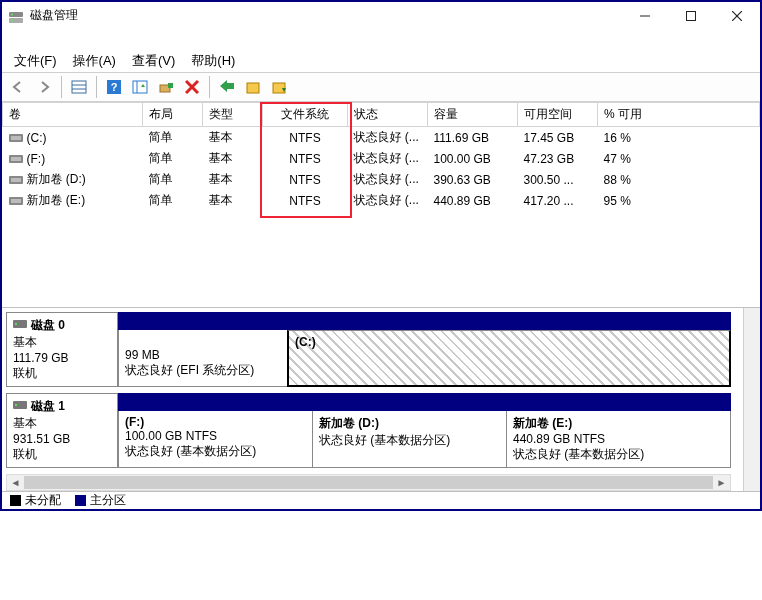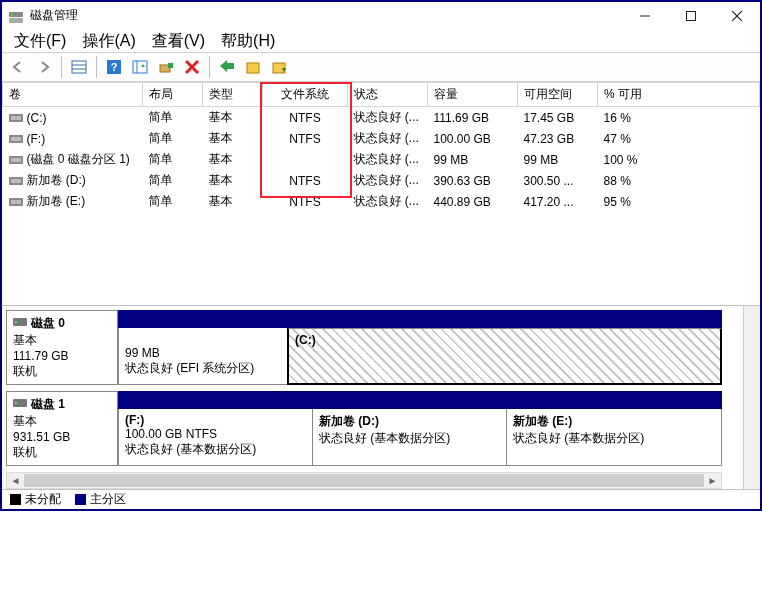--- a/index.html
+++ b/index.html
@@ -4,34 +4,34 @@
 <style>
   * { box-sizing: border-box; font-family: "Microsoft YaHei", "Segoe UI", Tahoma, sans-serif; }
   body { margin:0; padding:0; background:#fff; }
   .window { width:762px; height:511px; border:2px solid #000080; position:relative; display:flex; flex-direction:column; background:#fff; }
   .titlebar { height:28px; display:flex; align-items:center; justify-content:space-between; border-bottom:1px solid #fff; padding:0 0 0 6px; font-size:12px; }
   .titlebar-left { display:flex; align-items:center; gap:6px; }
   .tb-icon { width:16px; height:16px; display:inline-block; }
   .tb-icon svg { width:16px; height:16px; }
   .window-controls { display:flex; height:100%; }
   .wc-btn { width:46px; height:28px; display:flex; align-items:center; justify-content:center; font-size:13px; color:#222; cursor:pointer; }
-  .menubar { height:22px; display:flex; align-items:center; padding:0 4px; font-size:16px; }
+  .menubar { height:22px; display:flex; align-items:center; padding:0 4px; font-size:13px;margin-top:20px; }
   .menu-item { padding:2px 8px; cursor:pointer; }
   .toolbar { height:30px; border-top:1px solid #d0d0d0; border-bottom:1px solid #d0d0d0; display:flex; align-items:center; padding:0 4px; gap:2px; background:#fdfdfd; }
   .tbtn { width:24px; height:24px; display:flex; align-items:center; justify-content:center; cursor:pointer; border:1px solid transparent; }
   .tsep { width:1px; height:22px; background:#c0c0c0; margin:0 3px; }
   .content { flex:1; display:flex; flex-direction:column; overflow:hidden; }
   .list-pane { height:250px; overflow:auto; border-bottom:1px solid #c0c0c0; position:relative; }
   table.vol { width:100%; border-collapse:collapse; font-size:12px; }
   table.vol th { text-align:left; font-weight:normal; padding:3px 6px; border:1px solid #d4d4d4; background:#fff; position:sticky; top:0; }
   table.vol td { padding:2px 6px; white-space:nowrap; }
   .vol-icon { display:inline-block; width:14px; height:10px; vertical-align:middle; margin-right:4px; }
   .vol-icon svg { width:14px; height:10px; display:block; }
   .red-box { position:absolute; border:2px solid #e23; pointer-events:none; }
-  .disk-pane { flex:1; overflow:auto; padding:4px 21px 0 4px; }
+  .disk-pane { flex:1; overflow:auto; padding:4px 12px 0 4px; }
   .disk-row { display:flex; margin-bottom:6px; }
   .disk-header { width:112px; border:1px solid #888; padding:4px 6px; font-size:12px; background:#fff; display:flex; flex-direction:column; }
   .disk-header .dh-top { display:flex; align-items:center; gap:4px; font-weight:bold; }
   .disk-body { flex:1; display:flex; flex-direction:column; }
   .disk-stripe { height:18px; background:#000080; }
   .disk-parts { flex:1; display:flex; }
   .part { border:1px solid #888; border-top:none; padding:4px 6px; font-size:12px; background:#fff; display:flex; flex-direction:column; justify-content:flex-start; margin-left:-1px;}
   .part:first-child{margin-left:0;}
   .part.hatched { 
     background-image: repeating-linear-gradient(45deg,#fff 0,#fff 5px,#c8c8c8 5px,#c8c8c8 7px);
@@ -206,33 +206,20 @@
               <td style="text-align:center;">NTFS</td>
               <td>状态良好 (...</td>
               <td>100.00 GB</td>
               <td>47.23 GB</td>
               <td>47 %</td>
             </tr>
             <tr>
               <td><span class="vol-icon"><svg viewBox="0 0 14 10">
                     <rect x="0" y="1" width="14" height="8" rx="1" fill="#888"></rect>
                     <rect x="2" y="3" width="10" height="4" fill="#bbb"></rect>
-                  </svg></span><span>(磁盘 0 磁盘分区 1)</span></td>
-              <td>简单</td>
-              <td>基本</td>
-              <td style="text-align:center;"></td>
-              <td>状态良好 (...</td>
-              <td>99 MB</td>
-              <td>99 MB</td>
-              <td>100 %</td>
-            </tr>
-            <tr>
-              <td><span class="vol-icon"><svg viewBox="0 0 14 10">
-                    <rect x="0" y="1" width="14" height="8" rx="1" fill="#888"></rect>
-                    <rect x="2" y="3" width="10" height="4" fill="#bbb"></rect>
                   </svg></span><span>新加卷 (D:)</span></td>
               <td>简单</td>
               <td>基本</td>
               <td style="text-align:center;">NTFS</td>
               <td>状态良好 (...</td>
               <td>390.63 GB</td>
               <td>300.50 ...</td>
               <td>88 %</td>
             </tr>
             <tr>
@@ -305,20 +292,21 @@
                   <div class="b">(F:)</div>
                   <div>100.00 GB NTFS</div>
                   <div>状态良好 (基本数据分区)</div>
                 </div>
                 <div class="part" style="flex:0 0 195px;">
                   <div class="b">新加卷  (D:)</div>
                   <div>状态良好 (基本数据分区)</div>
                 </div>
                 <div class="part" style="flex:1;">
                   <div class="b">新加卷  (E:)</div>
+                  <div>440.89 GB NTFS</div>
                   <div>状态良好 (基本数据分区)</div>
                 </div>
               </div>
             </div>
           </div>
 
           <div class="hscroll-track">
             <div class="hscroll-btn">◄</div>
             <div class="hscroll-thumb"></div>
             <div class="hscroll-btn" style="margin-left:auto">►</div>

